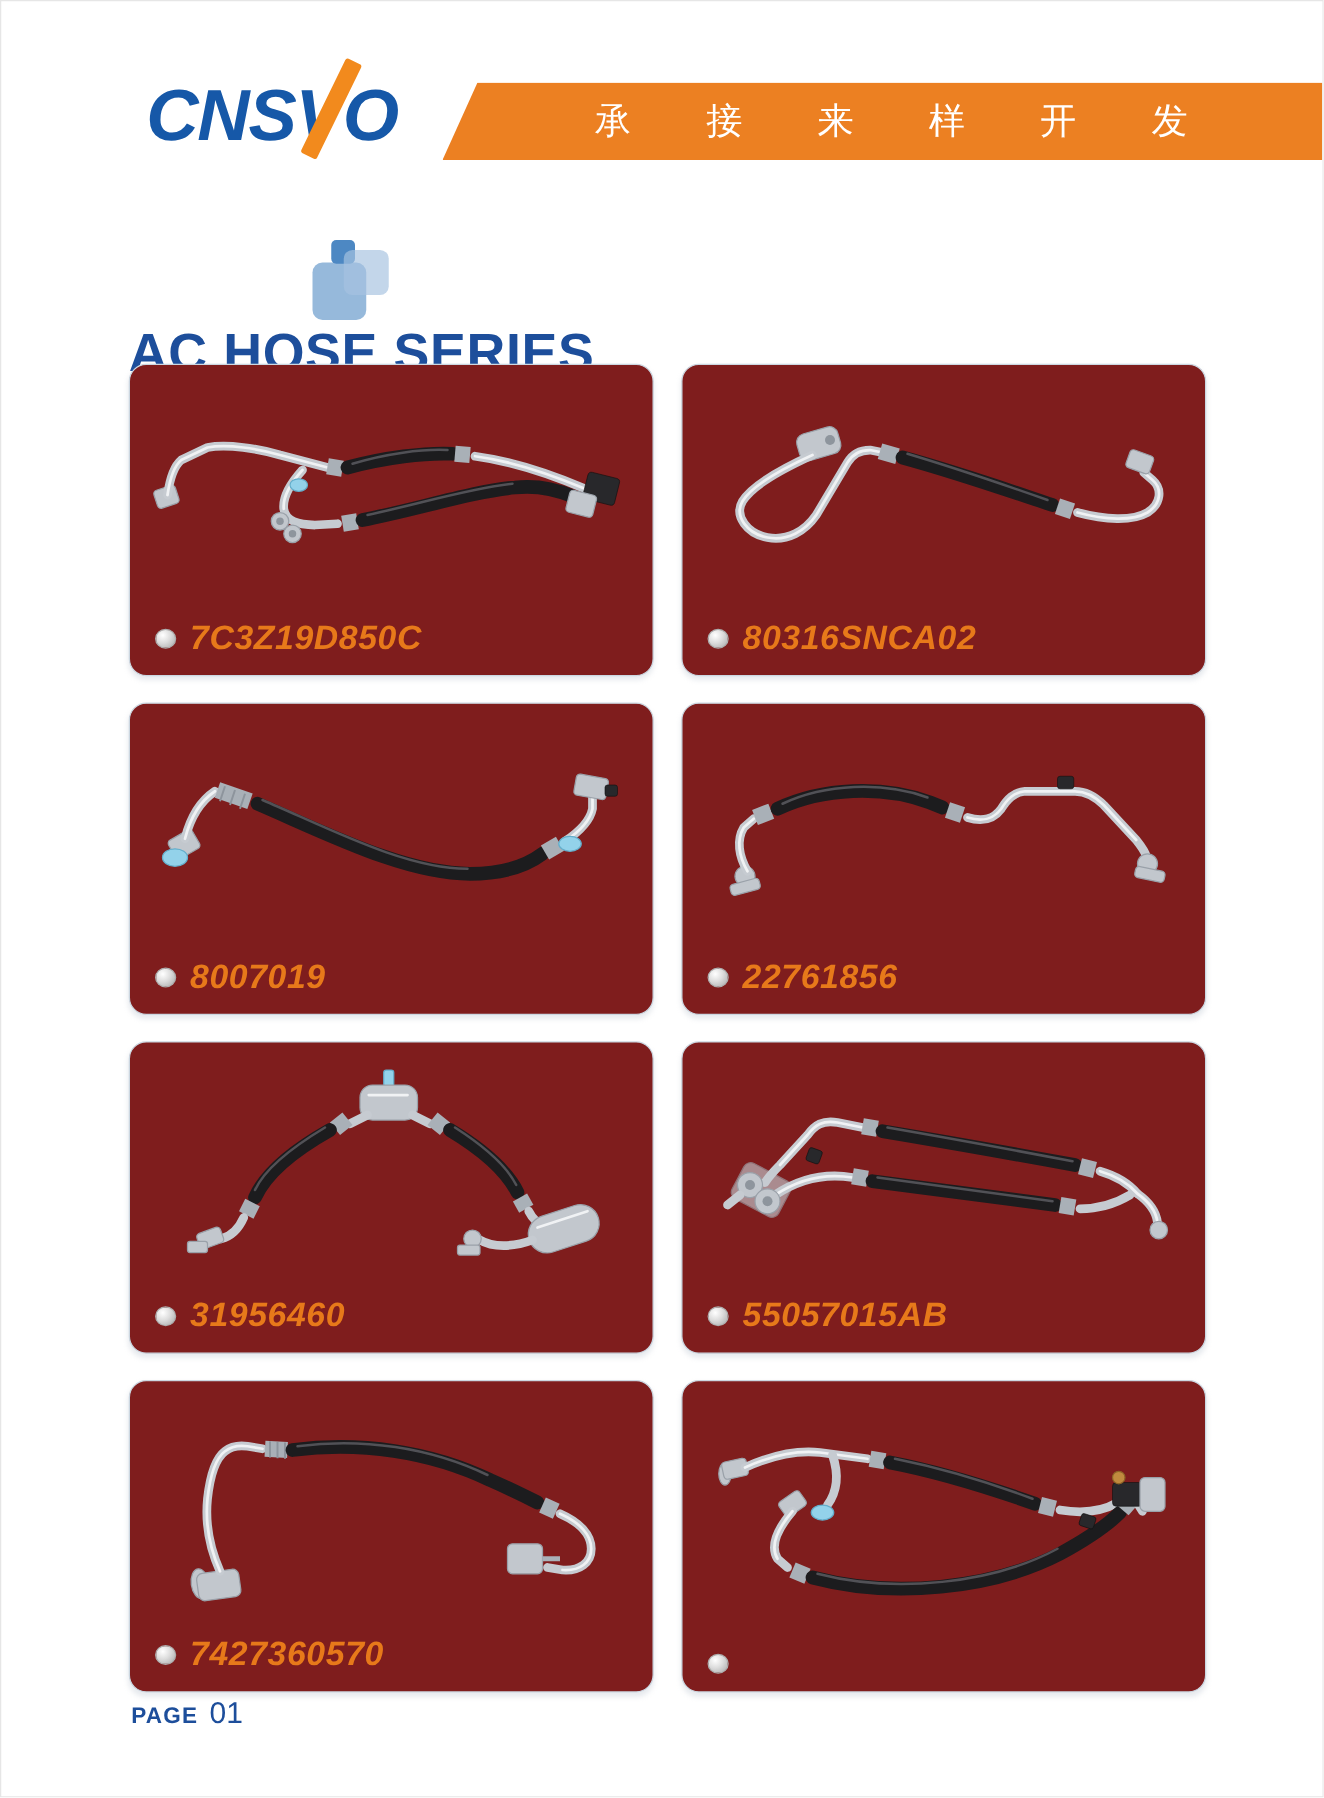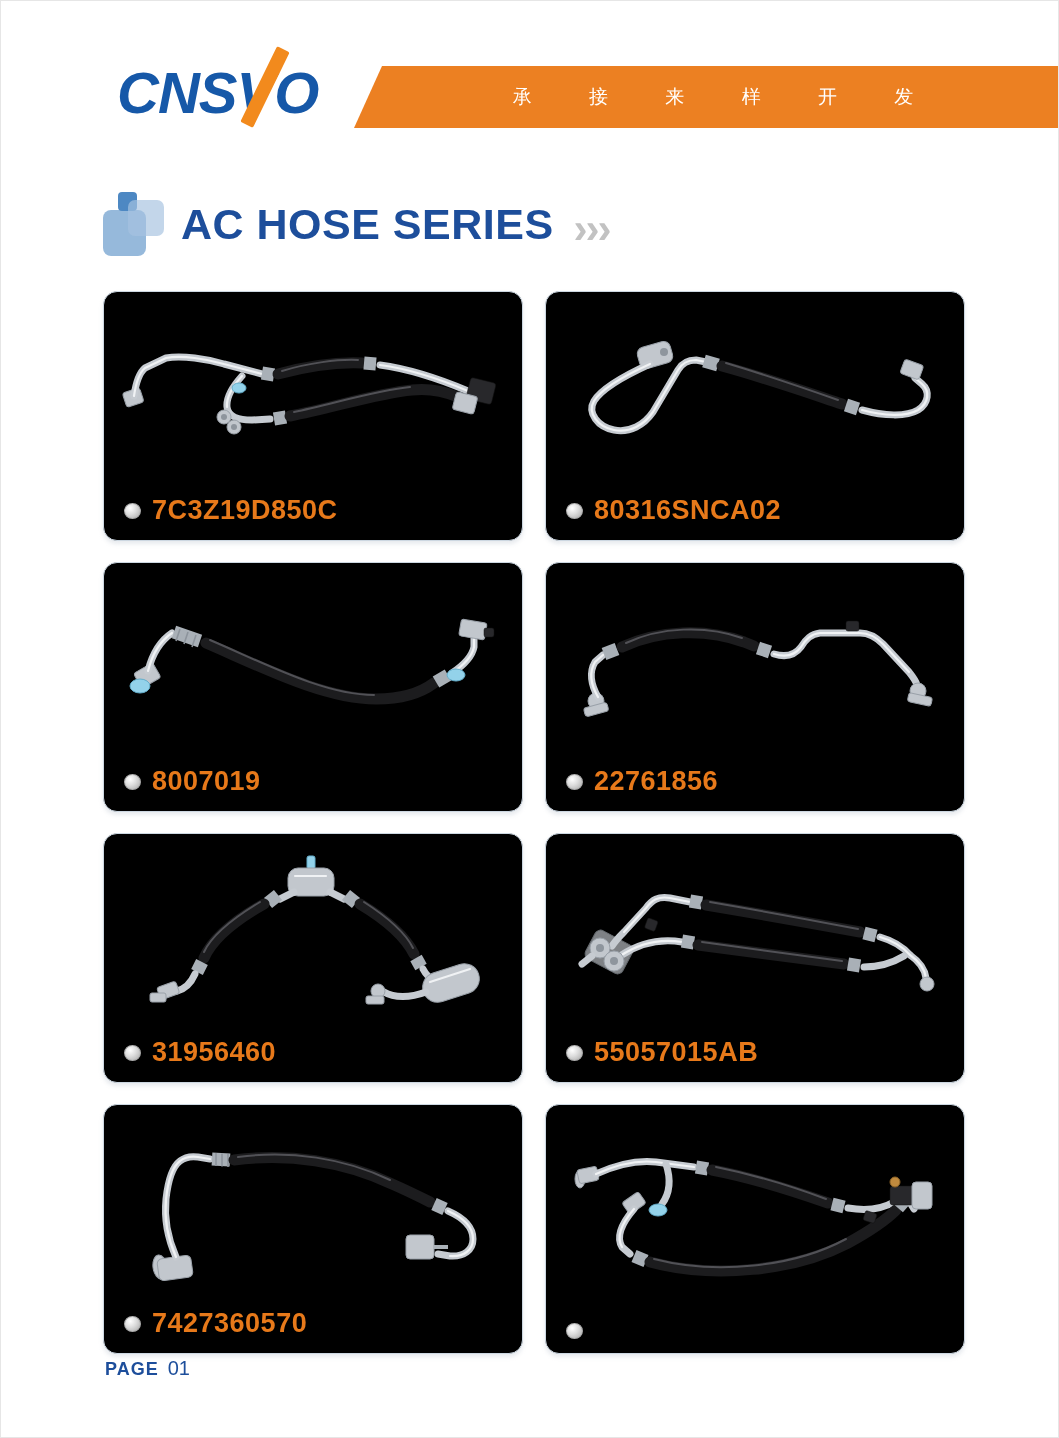--- a/index.html
+++ b/index.html
@@ -6,36 +6,36 @@
   .page{position:relative;width:1059px;height:1438px;background:#fff;overflow:hidden;
         font-family:"Liberation Sans",sans-serif;border:1px solid #e6e6e6;box-sizing:border-box;}
 
   
   .logo{position:absolute;left:116px;top:60px;font-style:italic;font-weight:bold;
         font-size:58px;color:#1658a8;letter-spacing:-1px;line-height:64px;white-space:nowrap;}
   .logo-slash{position:absolute;left:141px;top:-16px;width:14px;height:84px;
         background:#f28a1d;transform:rotate(26deg);border-radius:2px;}
   .banner{position:absolute;left:353px;top:65px;right:0;height:62px;background:#ec8022;
         clip-path:polygon(28px 0,100% 0,100% 100%,0 100%);display:flex;align-items:center;justify-content:center;}
-  .banner span{color:#fff;font-size:19px;letter-spacing:26px;padding-left:40px;font-weight:500;}
-
-  
-  .title-row{position:absolute;left:102px;top:188px;display:flex;align-items:center;}
+  .banner span{color:#fff;font-size:29px;letter-spacing:26px;padding-left:40px;font-weight:500;}
+
+  
+  .title-row{position:absolute;left:102px;top:188px;display:flex;align-items:center;flex-direction:column;}
   .title-icon{position:relative;width:64px;height:70px;margin-right:14px;}
   .title-icon .sq2{position:absolute;left:0;top:21px;width:43px;height:46px;background:#8db3d8;border-radius:8px;opacity:.92;}
   .title-icon .sq1{position:absolute;left:15px;top:3px;width:19px;height:19px;background:#4d88c3;border-radius:4px;}
   .title-icon .sq3{position:absolute;left:25px;top:11px;width:36px;height:36px;background:#a6c3e0;border-radius:7px;opacity:.68;}
   .page-title{margin:0;font-size:43px;font-weight:bold;color:#1d4e9b;letter-spacing:.5px;}
   .chevrons{font-size:42px;font-weight:bold;color:#c2c2c2;margin-left:20px;margin-top:10px;letter-spacing:-2px;}
 
   
   .grid{position:absolute;left:102px;top:290px;display:grid;
         grid-template-columns:418px 418px;column-gap:24px;row-gap:21px;}
-  .card{position:relative;width:418px;height:248px;background:#000000;border:1px solid #ccd7e1;
-        border-radius:14px;box-shadow:0 3px 4px rgba(176,186,198,.30);overflow:hidden;}
+  .card{position:relative;width:418px;height:248px;background:#7f1d1d;border:1px solid #ccd7e1;
+        border-radius:14px;box-shadow:0 3px 4px rgba(176,186,198,.30);overflow:hidden;font-style:italic;}
   .photo{display:block;margin:8px auto 0;}
   .label{position:absolute;left:20px;bottom:14px;display:flex;align-items:center;gap:11px;}
   .bullet{width:17px;height:16px;border-radius:50%;
         background:radial-gradient(circle at 35% 30%,#ffffff,#dcdcdc 45%,#a7a7a7);
         border:1px solid #adadad;box-sizing:border-box;}
   .pn{font-size:27px;font-weight:bold;color:#e7791a;letter-spacing:.5px;}
 
   
   .tube{stroke:#c6cbd1;stroke-width:7;fill:none;stroke-linecap:round;stroke-linejoin:round;}
   .tube-hi{stroke:#f0f2f4;stroke-width:2.2;fill:none;stroke-linecap:round;stroke-linejoin:round;}
@@ -45,21 +45,21 @@
   .rib{stroke:#8d949c;stroke-width:1.6;fill:none;}
   .fit{fill:#c2c7cd;stroke:#9aa1a9;stroke-width:1;}
   .fit-dark{fill:#28282b;stroke:#111;stroke-width:.5;}
   .cap-blue{fill:#93d2ea;stroke:#64aecb;stroke-width:1;}
   .pin{stroke:#aab1b8;stroke-width:4;fill:none;}
   .port{fill:#8e959d;}
 
   
   .footer{position:absolute;left:104px;top:1356px;display:flex;align-items:baseline;color:#1d4e9b;}
   .pg{font-size:18px;letter-spacing:1px;font-weight:bold;}
-  .pgno{font-size:20px;margin-left:9px;}
+  .pgno{font-size:24px;margin-left:9px;}
 </style>
 </head>
 <body>
 
 <div class="page">
 
   <div class="logo">
     <span>CNS</span><span>V</span><span>O</span>
     <div class="logo-slash"></div>
   </div>

